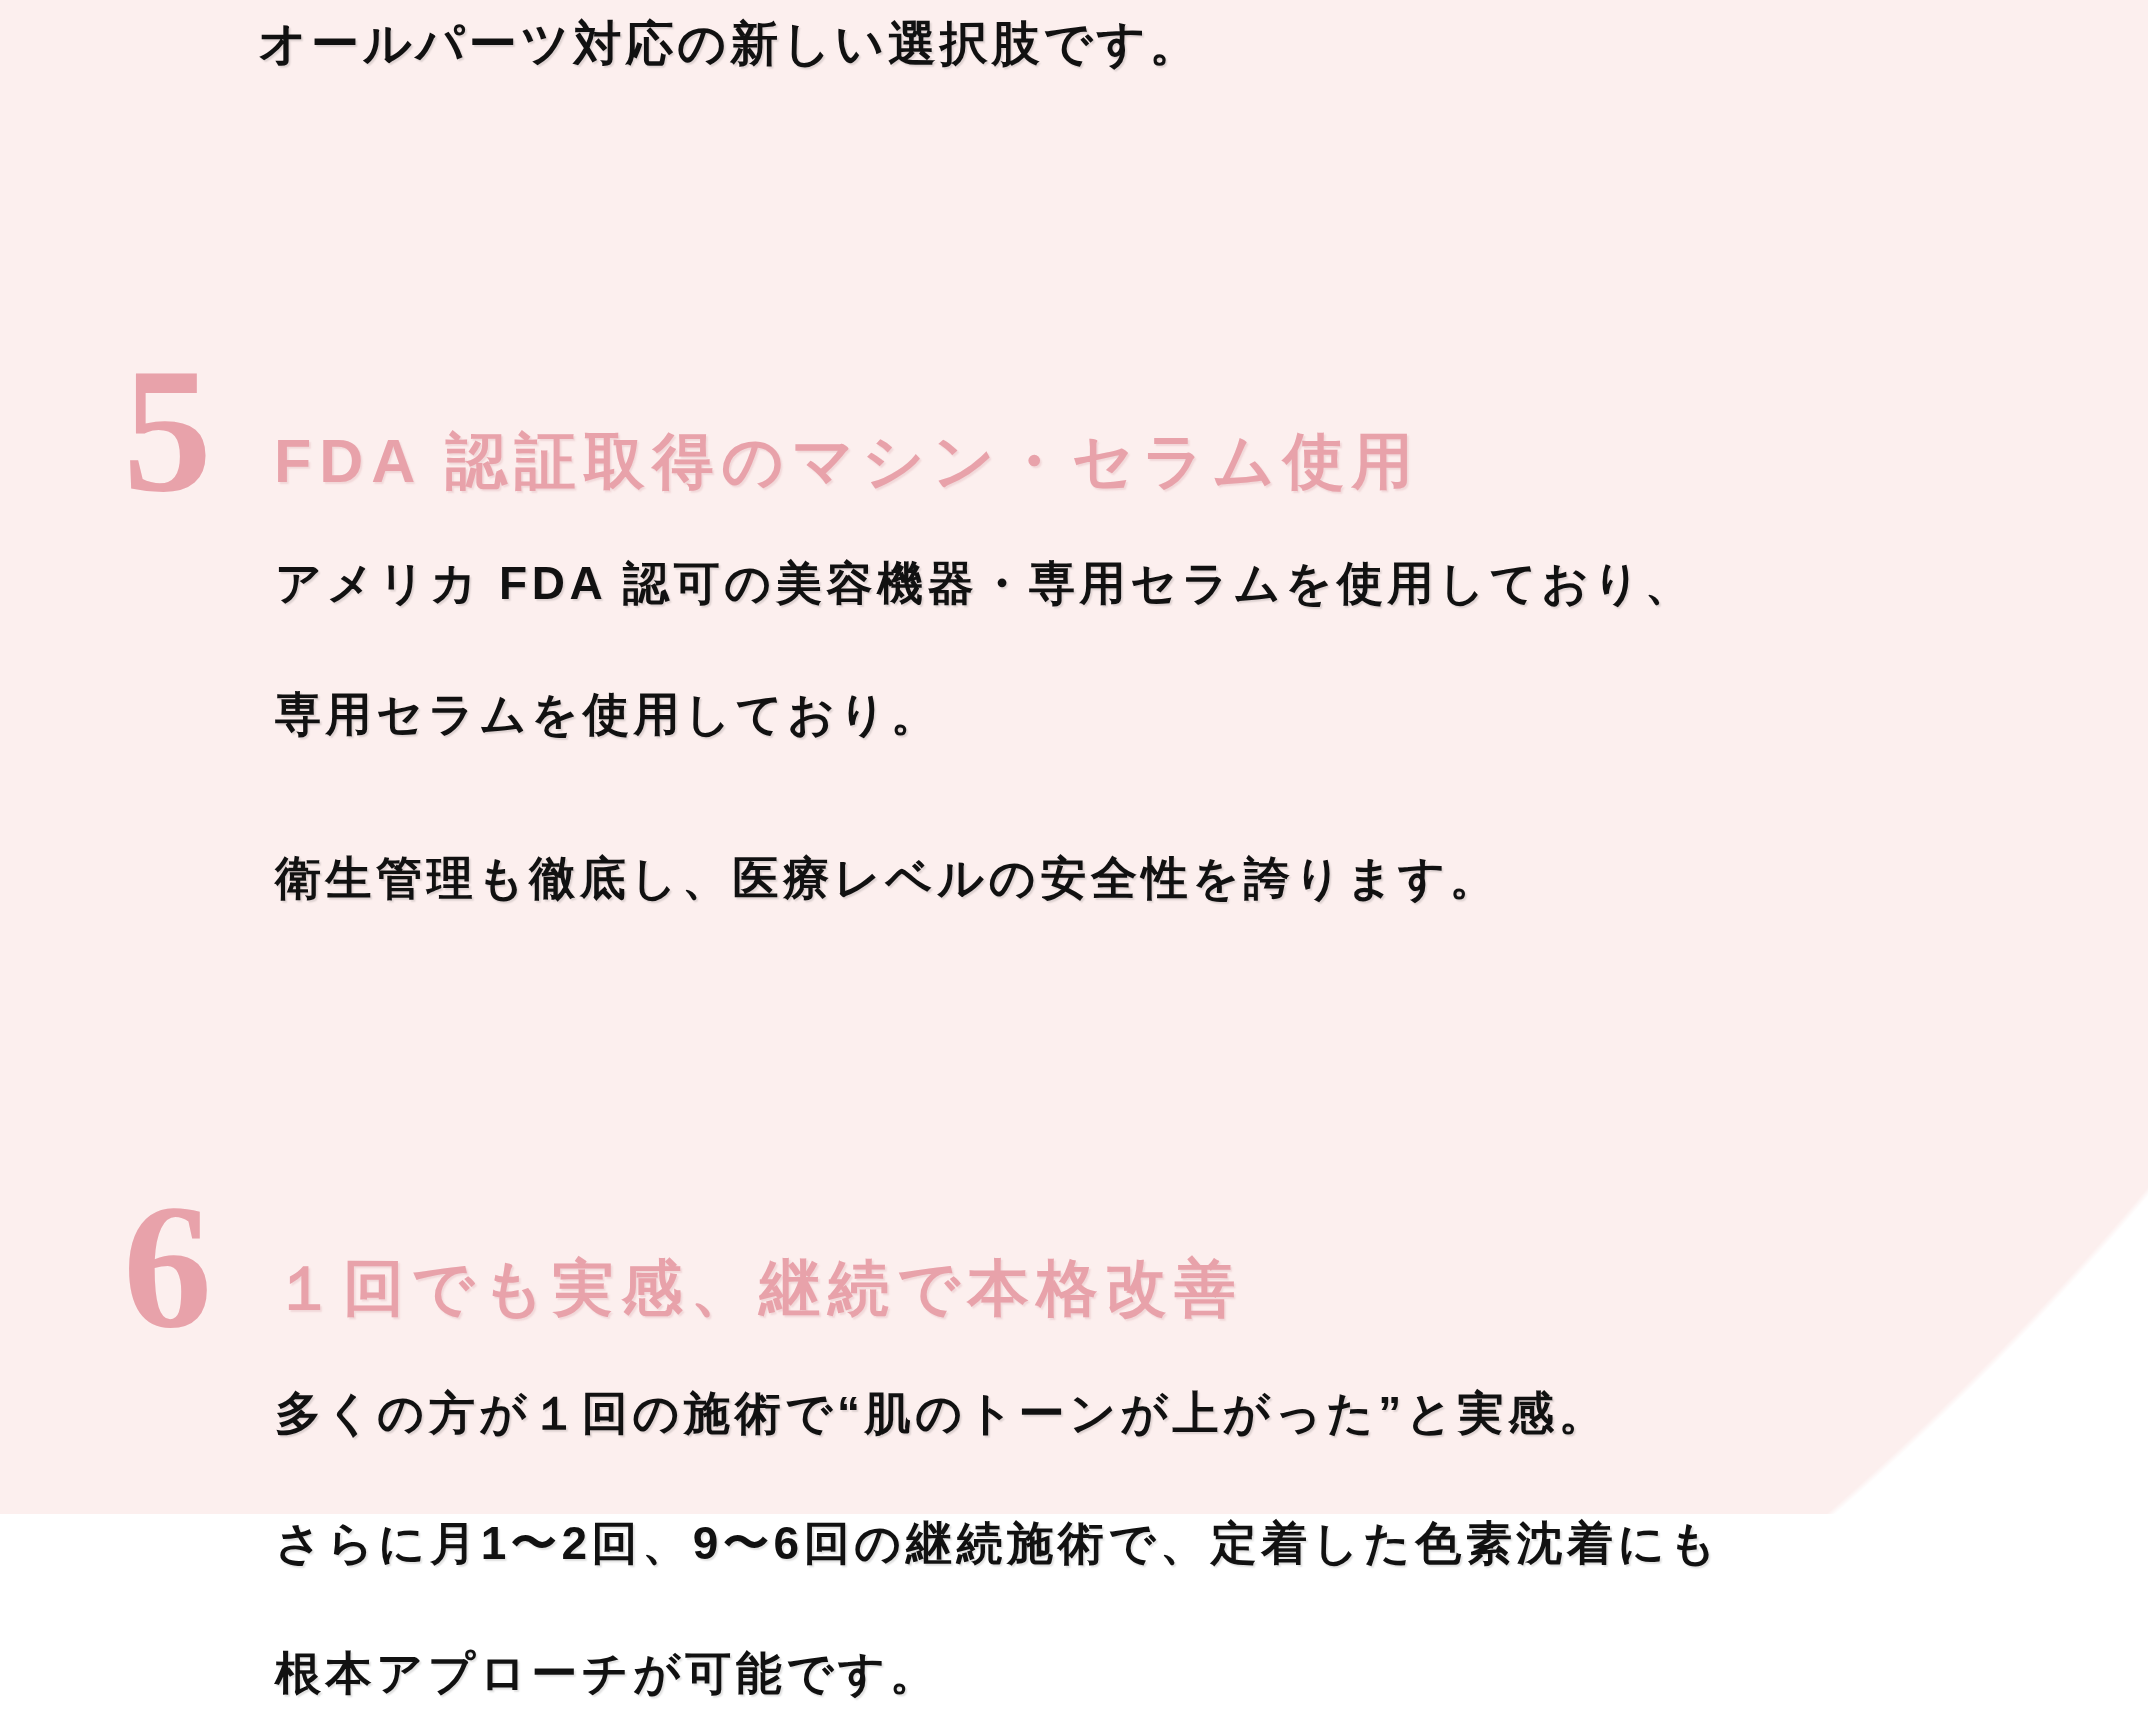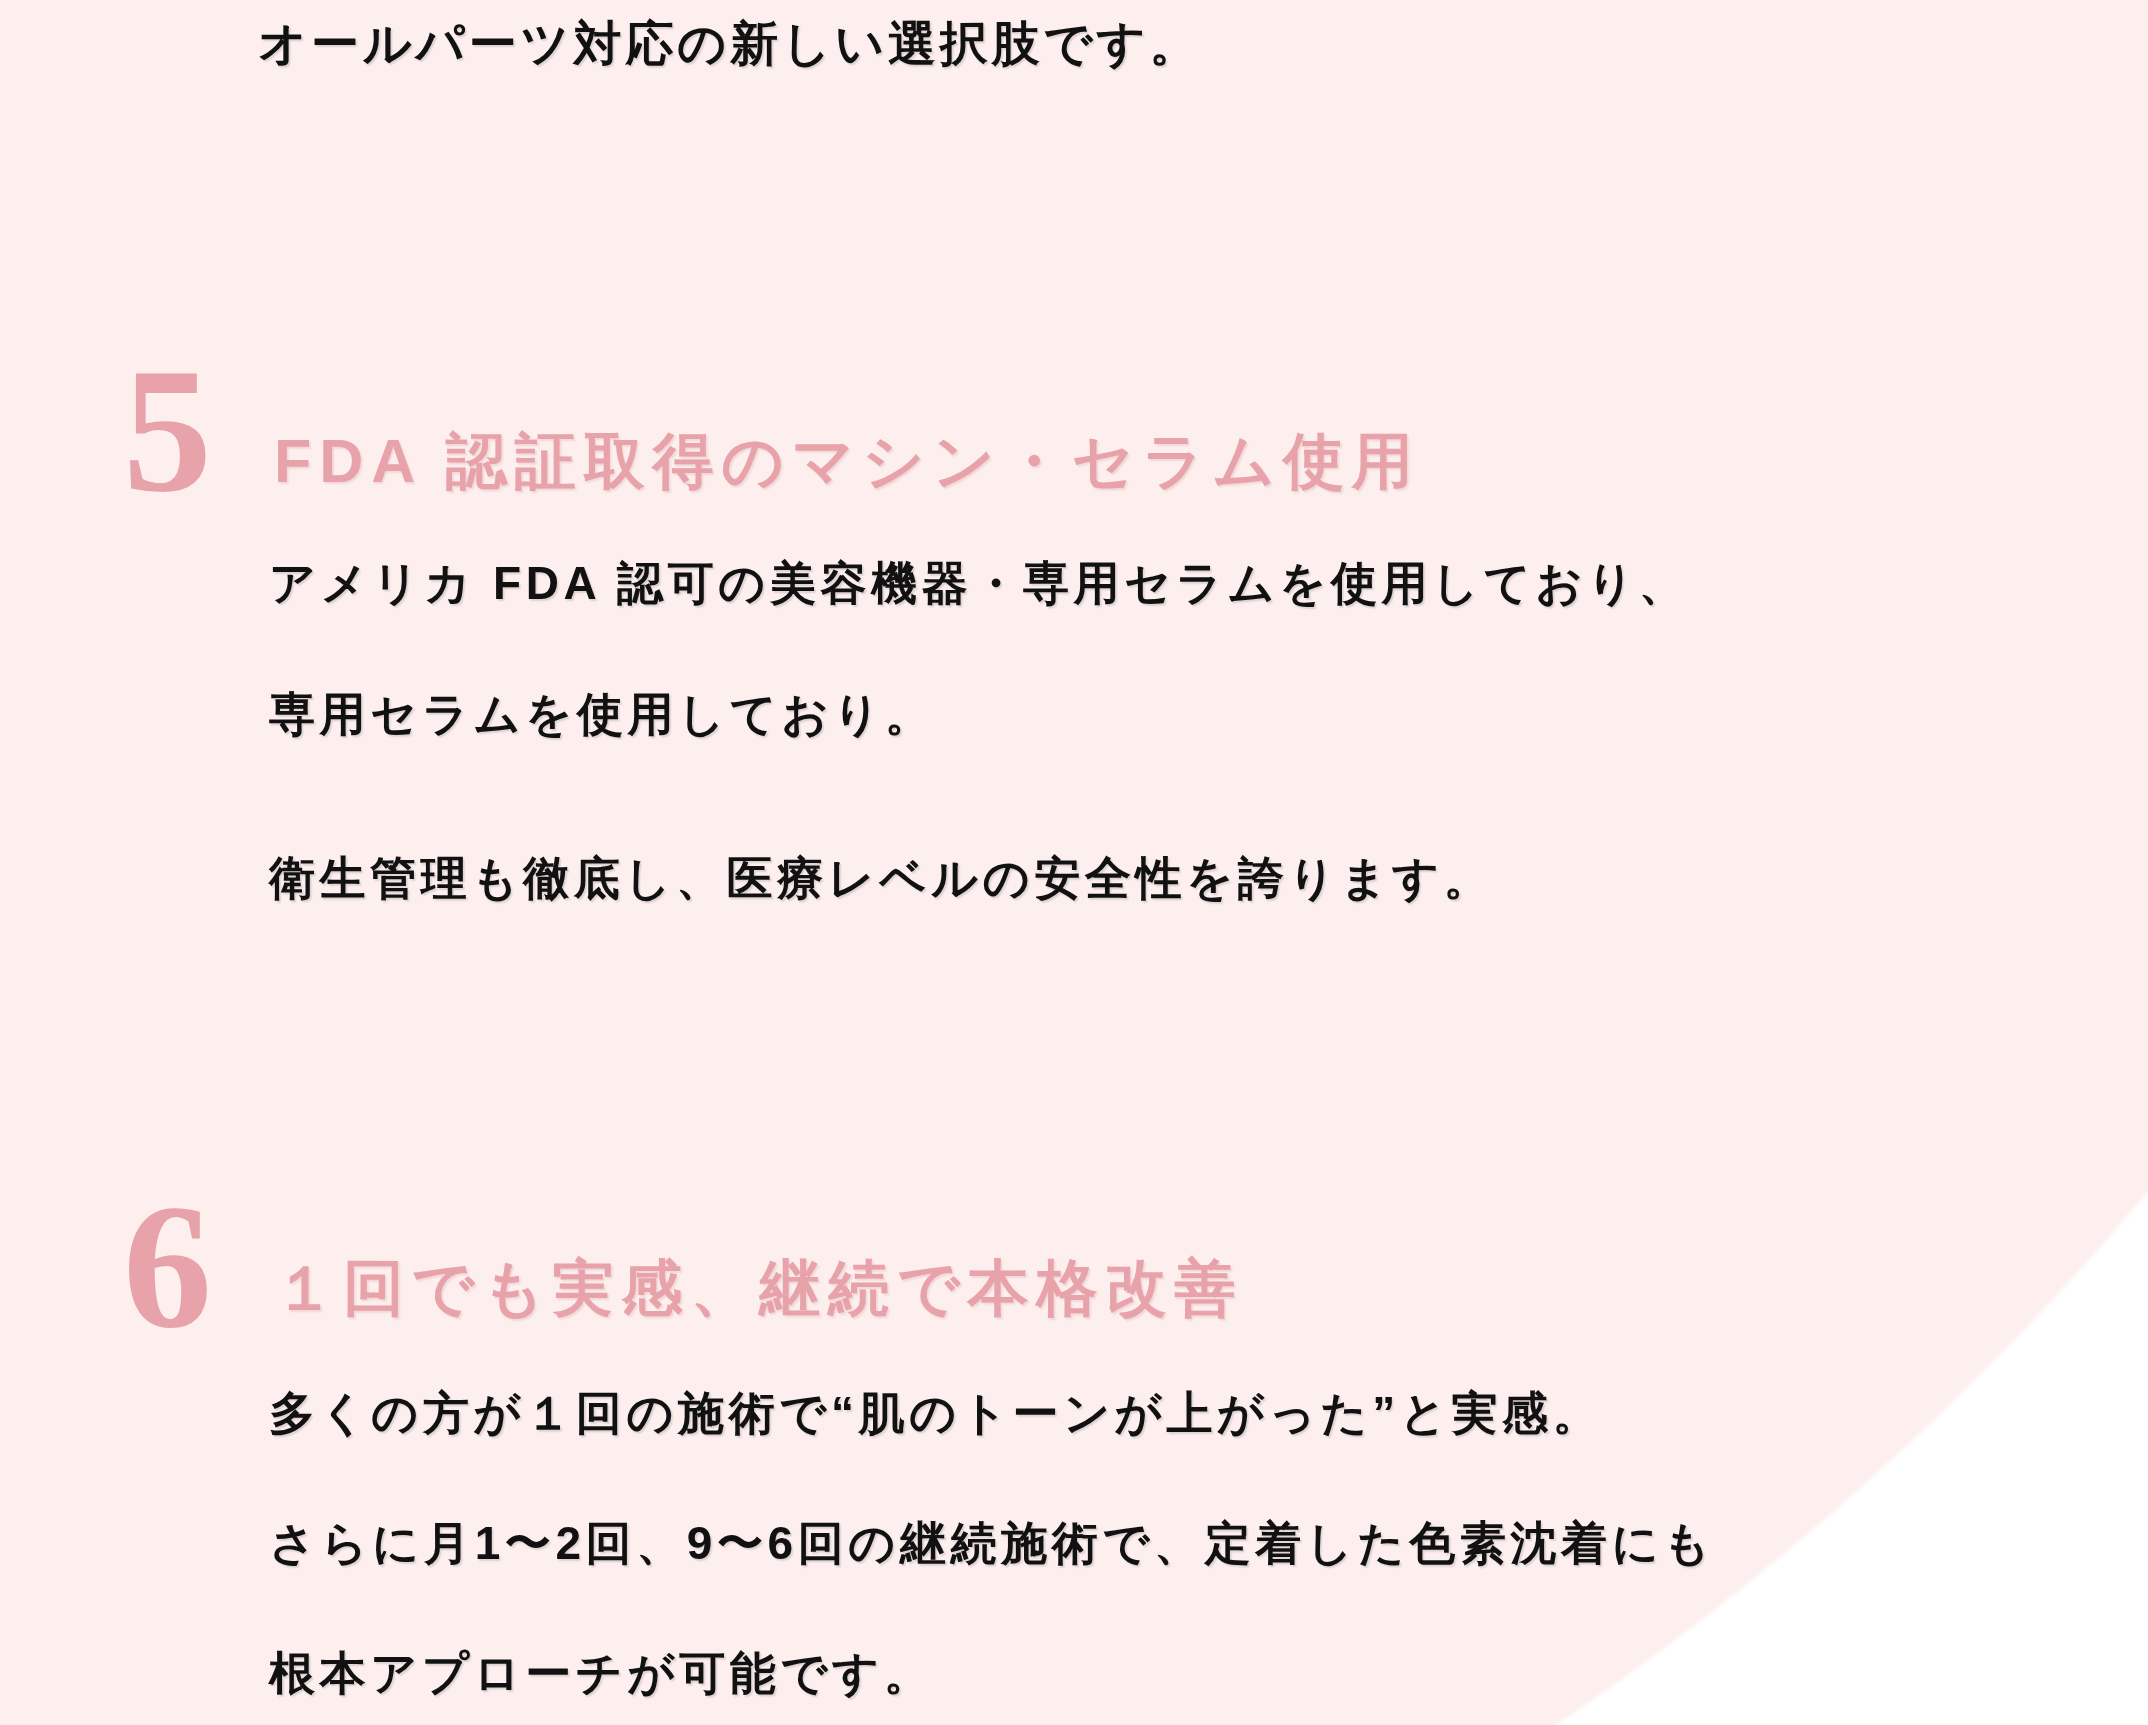--- a/index.html
+++ b/index.html
@@ -8,21 +8,21 @@
   }
   body {
     width: 2148px;
     height: 1725px;
     overflow: hidden;
     font-family: "Liberation Sans", sans-serif;
   }
   .page {
     position: relative;
     width: 2148px;
-    height: 1725px;
+    height: 1514px;
     background: var(--bg, #fcefee);
   }
   
   .curve-mask {
     position: absolute;
     inset: 0;
     background: radial-gradient(circle 3021px at -67px -671px,
                 rgba(255,255,255,0) 2891px,
                 var(--curve, #ffffff) 2897px);
     z-index: 1;
@@ -67,21 +67,21 @@
     letter-spacing: 0.13em;
     line-height: 1;
     color: var(--accent, #e8a2aa);
     text-shadow: 1.7px 1.7px 1.7px rgba(180,90,100,0.15);
     white-space: nowrap;
   }
   .title-5 { top: 419px; margin-top: 12px; }
   .title-6 { top: 1258px; }
   .body-line {
     position: absolute;
-    left: 269px;
+    left: 275px;
     margin: 0;
     font-size: 46px;
     font-weight: 700;
     letter-spacing: 0.1em;
     line-height: 1;
     color: var(--ink, #111111);
     text-shadow: 1.7px 1.7px 1.7px rgba(0,0,0,0.12);
     white-space: nowrap;
   }
   .l5-1 { top: 560px; }

